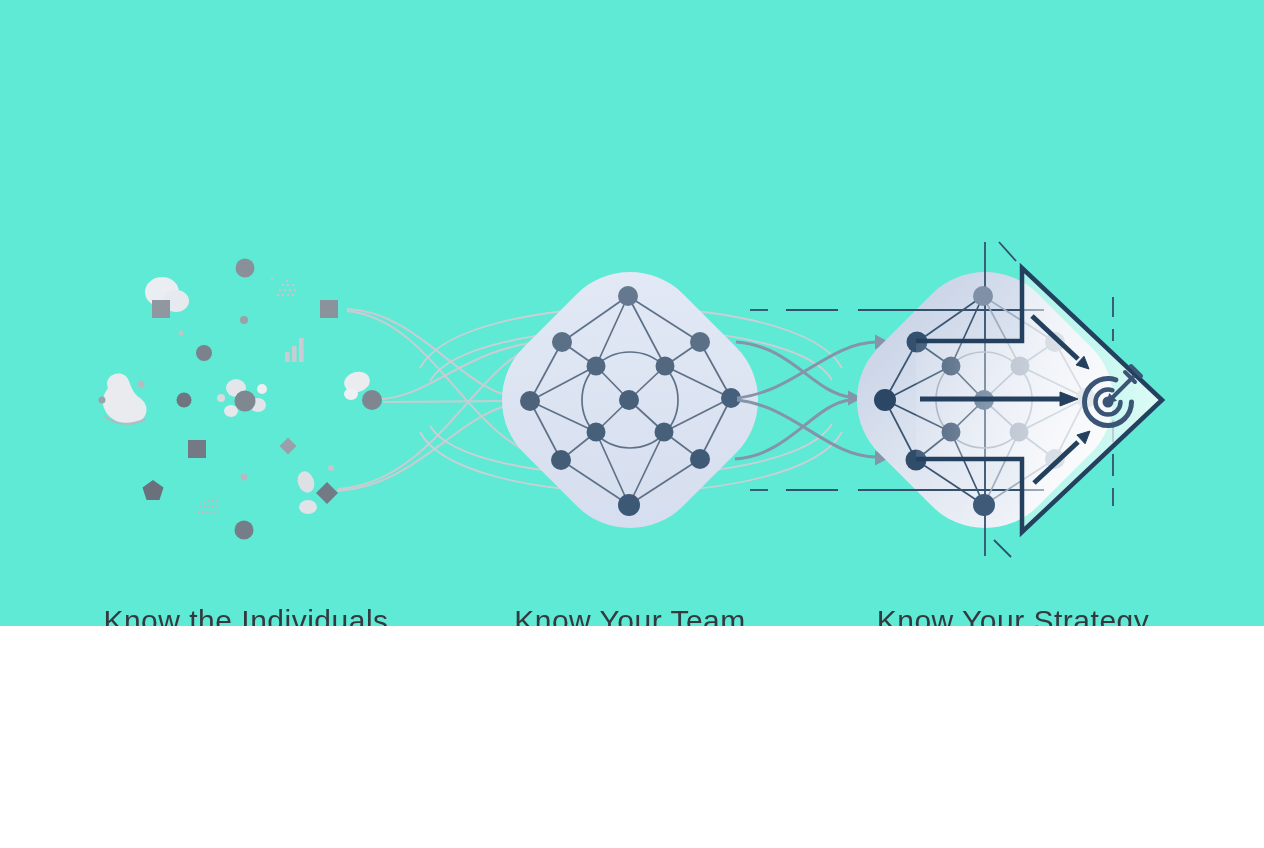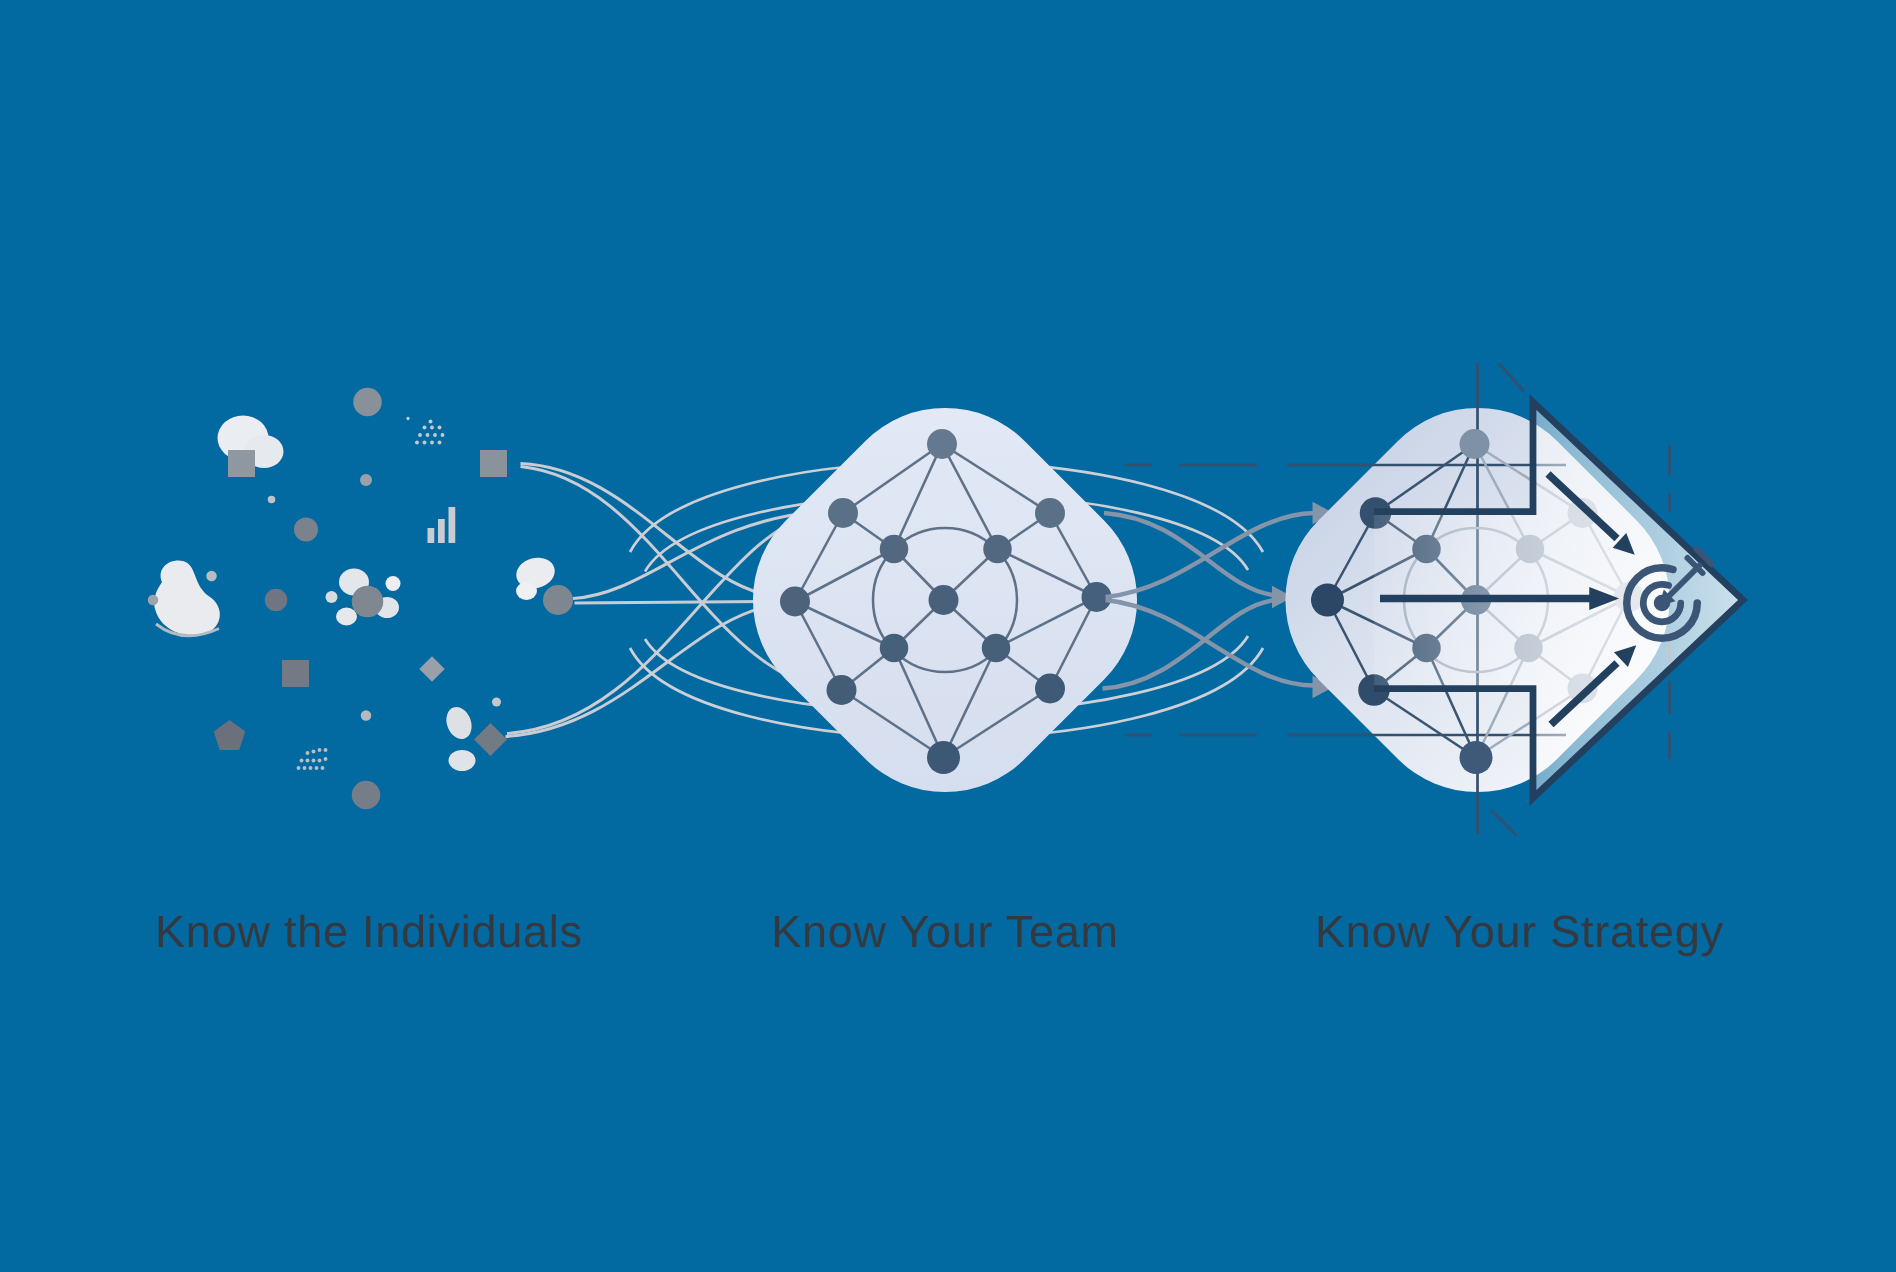--- a/index.html
+++ b/index.html
@@ -1,17 +1,17 @@
 <!DOCTYPE html>
 <html><head>
 <meta charset="utf-8">
 <style>
   html,body{margin:0;padding:0;background:#ffffff;}
   .canvas{
-    width:1264px;height:848px;position:relative;background:#0369a1;overflow:hidden;
+    width:1264px;height:626px;position:relative;background:#5eead4;overflow:hidden;
     font-family:"Liberation Sans", sans-serif;
   }
   svg{display:block;}
   .stage-label{
     font-family:"Liberation Sans", sans-serif;
     font-size:30px;
     font-weight:300;
     letter-spacing:0.5px;
     fill:#35393f;
   }

